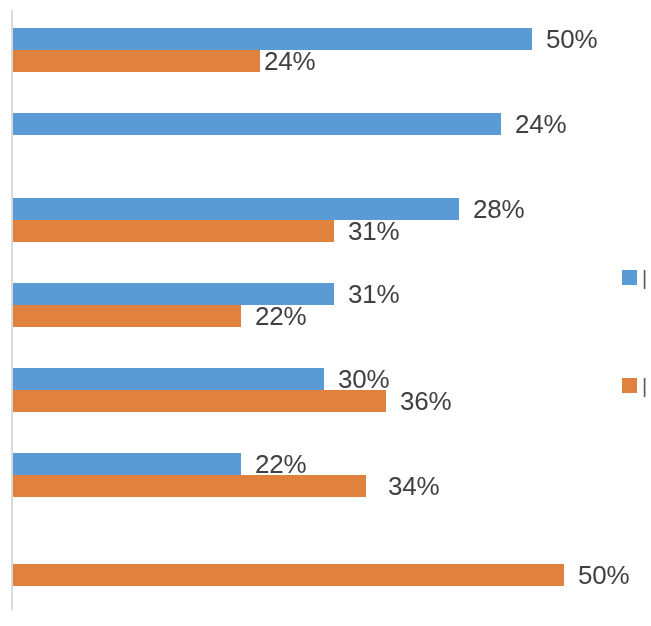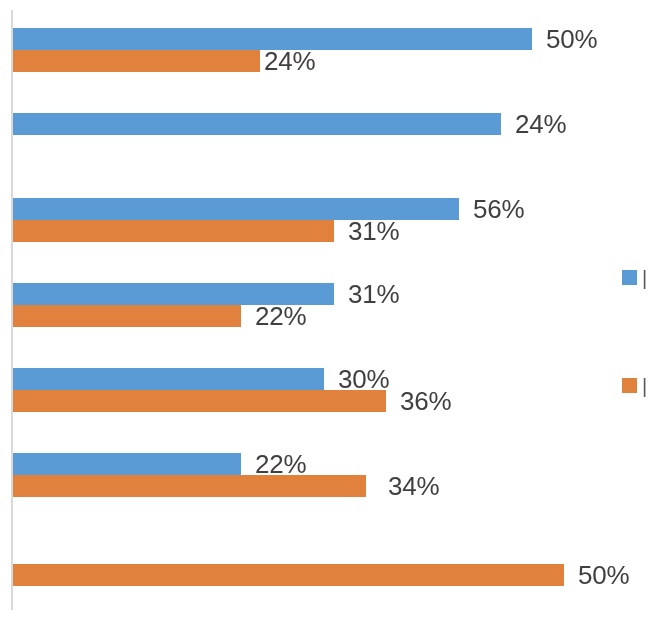--- a/index.html
+++ b/index.html
@@ -101,21 +101,21 @@
   <div id="plot-area">
     <div class="axis-line"></div>
 
   <div class="bar series-1" style="top: 28px; width: 519px;"></div>
       <div class="data-label" style="top: 28px; left: 546px;">50%</div>
       <div class="bar series-2" style="top: 50px; width: 247px;"></div>
       <div class="data-label" style="top: 50px; left: 264px;">24%</div>
       <div class="bar series-1" style="top: 113px; width: 488px;"></div>
       <div class="data-label" style="top: 113px; left: 515px;">24%</div>
       <div class="bar series-1" style="top: 198px; width: 446px;"></div>
-      <div class="data-label" style="top: 198px; left: 473px;">56%</div>
+      <div class="data-label" style="top: 198px; left: 473px;">28%</div>
       <div class="bar series-2" style="top: 220px; width: 321px;"></div>
       <div class="data-label" style="top: 220px; left: 348px;">31%</div>
       <div class="bar series-1" style="top: 283px; width: 321px;"></div>
       <div class="data-label" style="top: 283px; left: 348px;">31%</div>
       <div class="bar series-2" style="top: 305px; width: 228px;"></div>
       <div class="data-label" style="top: 305px; left: 255px;">22%</div>
       <div class="bar series-1" style="top: 368px; width: 311px;"></div>
       <div class="data-label" style="top: 368px; left: 338px;">30%</div>
       <div class="bar series-2" style="top: 390px; width: 373px;"></div>
       <div class="data-label" style="top: 390px; left: 400px; text-align: center;">36%</div>

